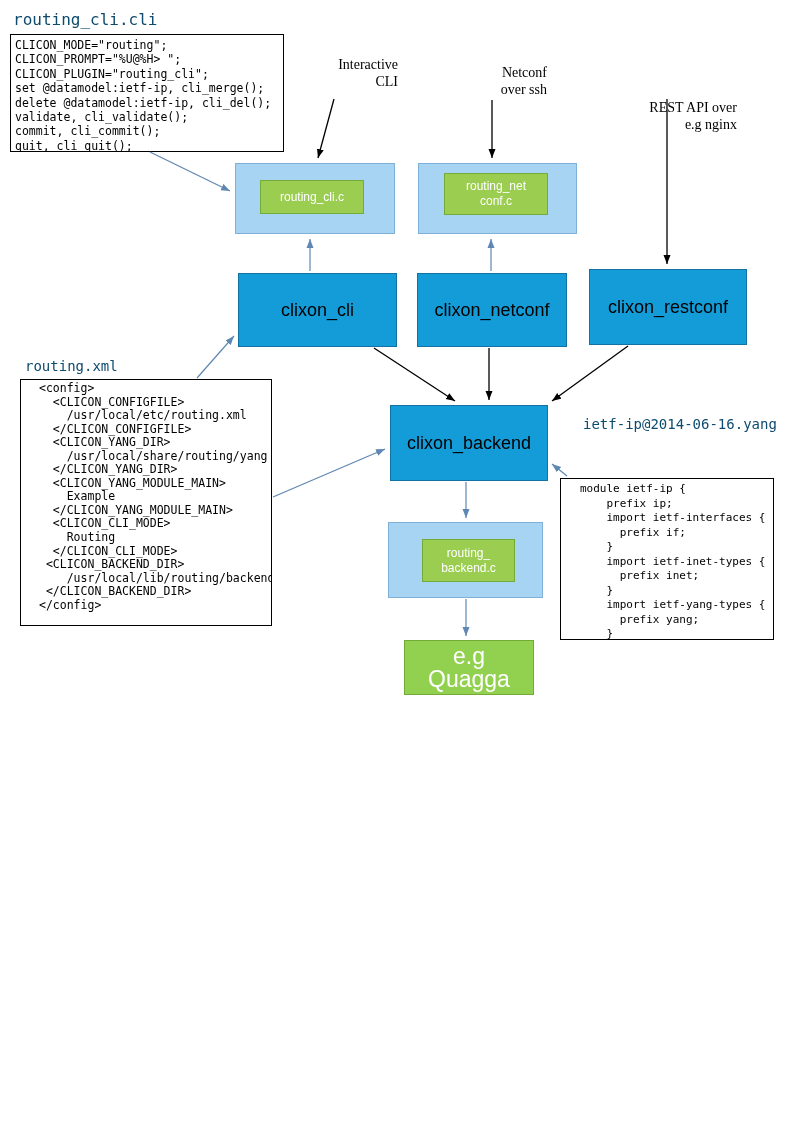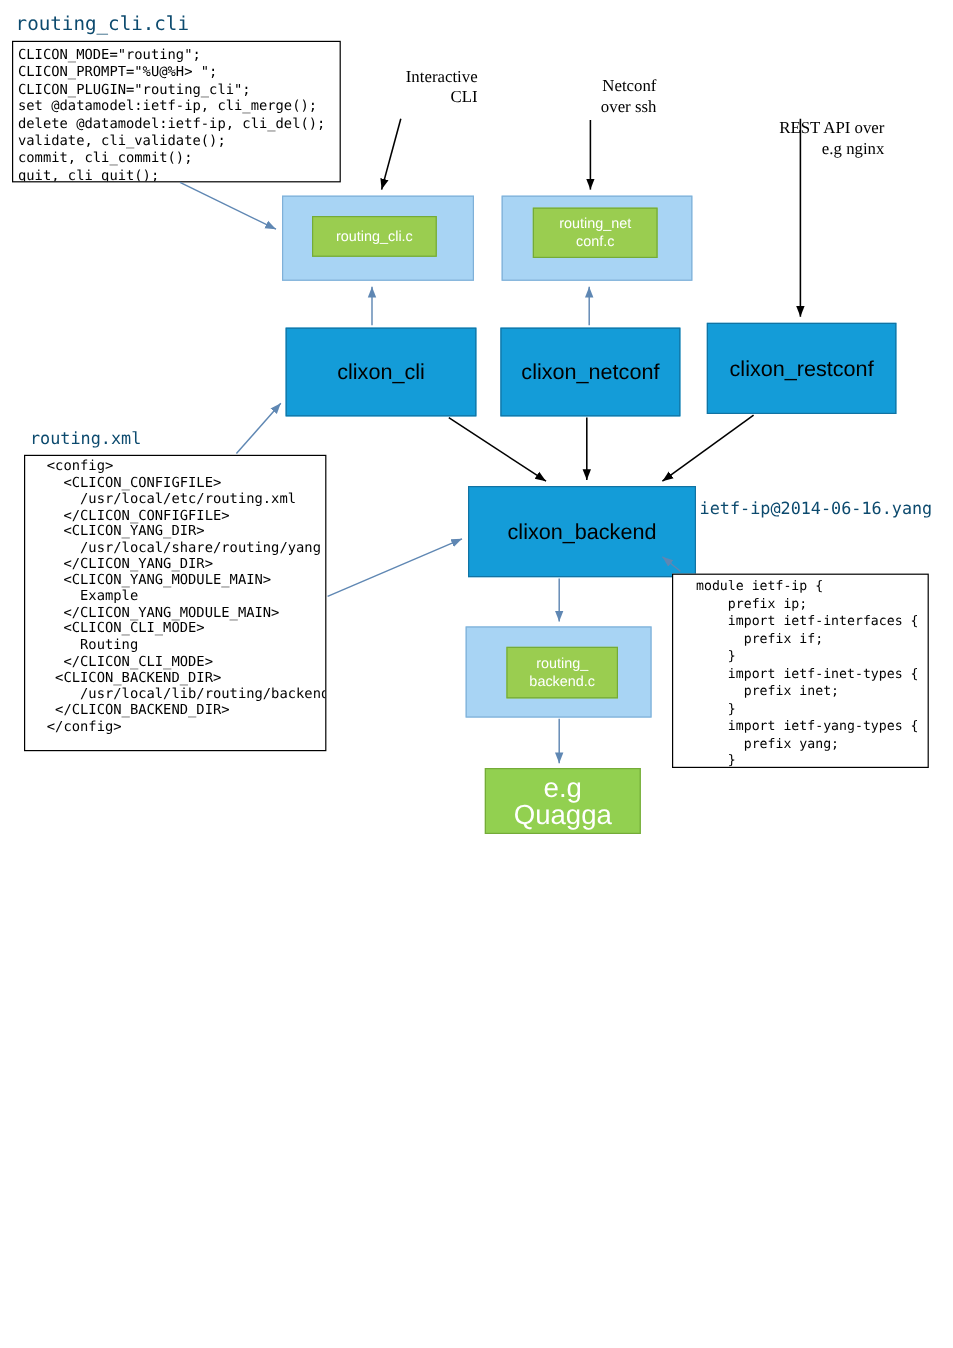--- a/index.html
+++ b/index.html
@@ -85,21 +85,21 @@
     <div class="greenbox" style="left:24px; top:16px; width:104px; height:34px;">routing_cli.c</div>
   </div>
   <div class="abs lightbox" style="left:418px; top:163px; width:159px; height:71px;">
     <div class="greenbox" style="left:25px; top:9px; width:104px; height:42px;">routing_net
 conf.c</div>
   </div>
 
   <div class="abs bigbox" style="left:238px; top:273px; width:159px; height:74px;">clixon_cli</div>
   <div class="abs bigbox" style="left:417px; top:273px; width:150px; height:74px;">clixon_netconf</div>
   <div class="abs bigbox" style="left:589px; top:269px; width:158px; height:76px;">clixon_restconf</div>
-  <div class="abs bigbox" style="left:390px; top:405px; width:190px; height:76px;">clixon_backend</div>
+  <div class="abs bigbox" style="left:390px; top:405px; width:158px; height:76px;">clixon_backend</div>
 
   <div class="abs file-title" style="left:25px; top:358px; font-size:14px;">routing.xml</div>
   <div class="abs code-box" style="left:20px; top:379px; width:252px; height:247px; font-size:11.5px; line-height:13.55px; padding:2px 18px;">&lt;config&gt;
   &lt;CLICON_CONFIGFILE&gt;
     /usr/local/etc/routing.xml
   &lt;/CLICON_CONFIGFILE&gt;
   &lt;CLICON_YANG_DIR&gt;
     /usr/local/share/routing/yang
   &lt;/CLICON_YANG_DIR&gt;
   &lt;CLICON_YANG_MODULE_MAIN&gt;

